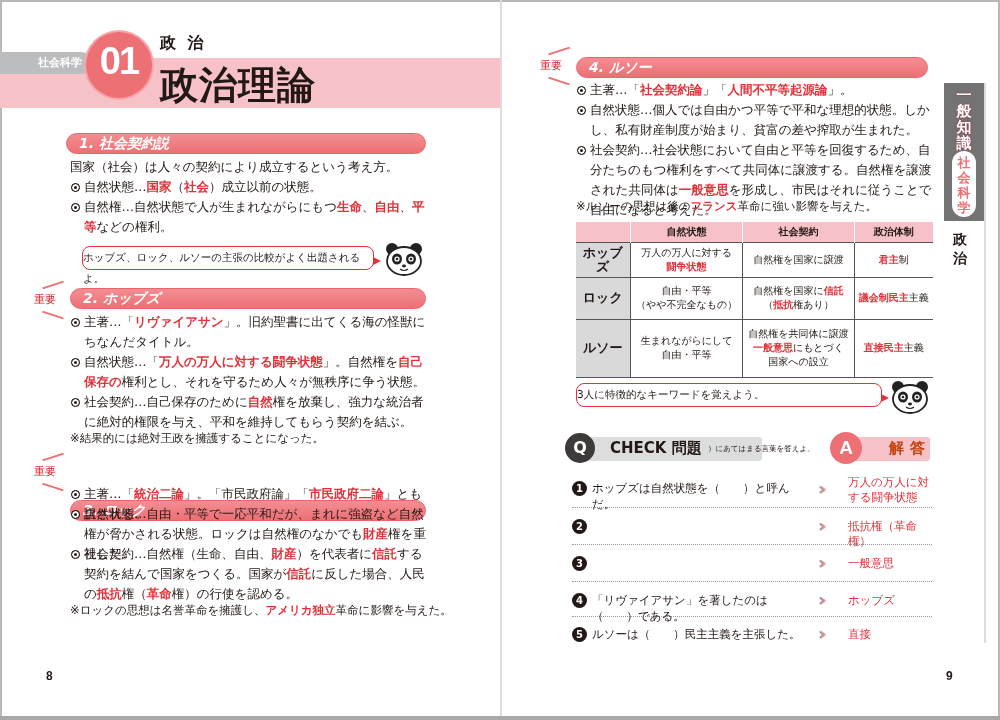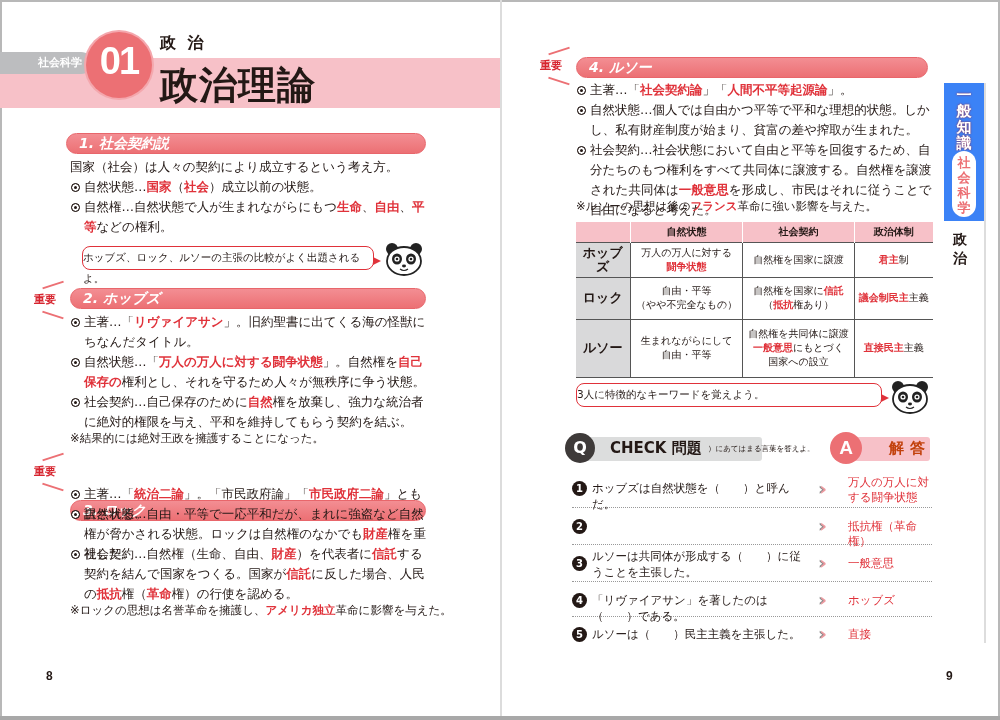--- a/index.html
+++ b/index.html
@@ -15,21 +15,21 @@
   .hdr-tab span { position: absolute; right: 10px; top: 3px; font-size: 11px; font-weight: bold; color: #fff; }
   .hdr-circle { position: absolute; left: 86px; top: 32px; width: 66px; height: 66px; border-radius: 50%; background: #ec7074; box-shadow: 0 0 0 2px #f4a7ad; }
   .hdr-circle span { position: absolute; left: 0; top: 8px; width: 66px; text-align: center; color: #fff; font-size: 38px; font-weight: bold; font-family: "Liberation Sans", sans-serif; letter-spacing: -2px; }
   .hdr-sub { position: absolute; left: 160px; top: 33px; font-size: 16px; font-weight: bold; letter-spacing: 3px; text-align: right; }
   .hdr-title { position: absolute; left: 160px; top: 60px; font-size: 38px; font-weight: bold; letter-spacing: 1px; }
 
   
   .sec-bar { position: absolute; height: 21px; background: linear-gradient(#f38e93, #ec7074); border-radius: 11px; border: 1px solid #e8666b; }
   .sec-bar span { position: absolute; left: 12px; top: 1px; color: #fff; font-weight: bold; font-size: 14px; font-style: italic; }
   .juyo { position: absolute; width: 36px; height: 40px; }
-  .juyo span { position: absolute; left: 0; top: 12px; font-size: 11px; font-weight: bold; color: #d7252f; }
+  .juyo span { position: absolute; left: 0; top: 12px; font-size: 11px; font-weight: normal; color: #d7252f; }
   .juyo .l1, .juyo .l2 { position: absolute; left: 8px; width: 22px; height: 1.5px; background: #ec7074; }
   .juyo .l1 { top: 4px; transform: rotate(-18deg); }
   .juyo .l2 { top: 34px; transform: rotate(18deg); }
 
   .para { position: absolute; font-size: 12.5px; line-height: 20px; }
   .bul { position: absolute; font-size: 12.5px; line-height: 20px; padding-left: 14px; }
   .bul::before { content: ""; position: absolute; left: 1px; top: 6px; width: 7px; height: 7px; border-radius: 50%; background: #231815; box-shadow: inset 0 0 0 2px #fff; border: 1px solid #231815; }
   .note { position: absolute; font-size: 11.5px; line-height: 18px; }
   .red { color: #e0323a; font-weight: bold; }
 
@@ -54,21 +54,21 @@
   .a-title { position: absolute; left: 889px; top: 439px; font-size: 15px; font-weight: bold; color: #c2410c; letter-spacing: 6px; }
 
   .qrow { position: absolute; left: 572px; width: 360px; border-bottom: 1px dotted #999; }
   .qnum { position: absolute; left: 0; width: 15px; height: 15px; border-radius: 50%; background: #231815; color: #fff; font-size: 10px; font-weight: bold; text-align: center; line-height: 15px; }
   .qtext { position: absolute; left: 20px; width: 215px; font-size: 11.5px; line-height: 16px; }
   .qarrow { position: absolute; left: 246px; font-size: 18px; color: #8a8a8a; font-weight: bold; letter-spacing: -6px; }
   .qarrow b { color: #ec9aa0; }
   .qans { position: absolute; left: 276px; width: 90px; font-size: 11.5px; line-height: 15px; color: #e0323a; }
 
   
-  .side-tab { position: absolute; left: 944px; top: 83px; width: 40px; height: 138px; background: #3b82f6; }
+  .side-tab { position: absolute; left: 944px; top: 83px; width: 40px; height: 138px; background: #737373; }
   .side-tab .v1 { position: absolute; left: 11px; top: 4px; width: 18px; font-size: 15px; font-weight: bold; color: #fff; line-height: 16px; text-align: center; text-shadow: 0 0 2px #a23; }
   .side-tab .v2 { position: absolute; left: 8px; top: 68px; width: 24px; height: 66px; background: #fff; border-radius: 12px; }
   .side-tab .v2 span { position: absolute; left: 3px; top: 4px; width: 18px; font-size: 13px; font-weight: bold; color: #ec7074; line-height: 15px; text-align: center; }
   .side-tab2 { position: absolute; left: 950px; top: 230px; width: 20px; font-size: 14px; font-weight: bold; line-height: 19px; text-align: center; }
   .side-line { position: absolute; left: 984px; top: 83px; width: 2px; height: 560px; background: #ddd; }
 
   .pageno { position: absolute; top: 669px; font-size: 12px; font-weight: bold; font-family: "Liberation Sans", sans-serif; }
 </style>
 </head>
 <body>
@@ -211,21 +211,20 @@
   <div class="qarrow" style="top:4px;">›<b>›</b></div>
   <div class="qans" style="top:1px;">万人の万人に対する闘争状態</div>
 </div>
 <div class="qrow" style="top:509px; height:36px;">
   <div class="qnum" style="top:10px;">2</div>
   <div class="qarrow" style="top:6px;">›<b>›</b></div>
   <div class="qans" style="top:10px;">抵抗権（革命権）</div>
 </div>
 <div class="qrow" style="top:546px; height:36px;">
   <div class="qnum" style="top:10px;">3</div>
-  <div class="qtext" style="top:2px;">ルソーは共同体が形成する（　　）に従うことを主張した。</div>
   <div class="qarrow" style="top:6px;">›<b>›</b></div>
   <div class="qans" style="top:10px;">一般意思</div>
 </div>
 <div class="qrow" style="top:583px; height:34px;">
   <div class="qnum" style="top:10px;">4</div>
   <div class="qtext" style="top:9px;">「リヴァイアサン」を著したのは（　　）である。</div>
   <div class="qarrow" style="top:6px;">›<b>›</b></div>
   <div class="qans" style="top:10px;">ホッブズ</div>
 </div>
 <div class="qrow" style="top:618px; height:32px; border-bottom:none;">

